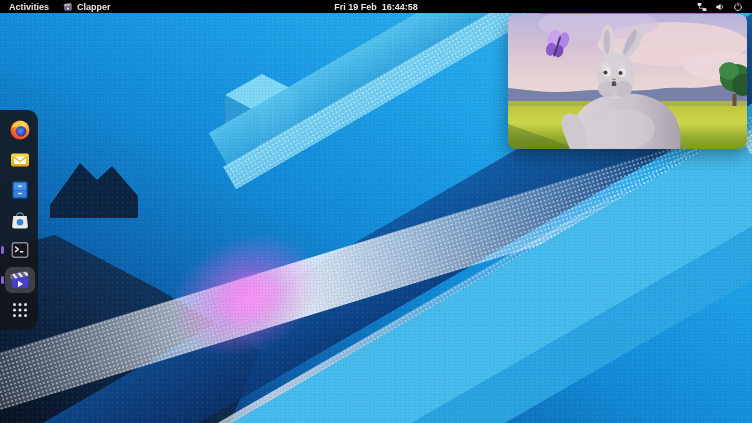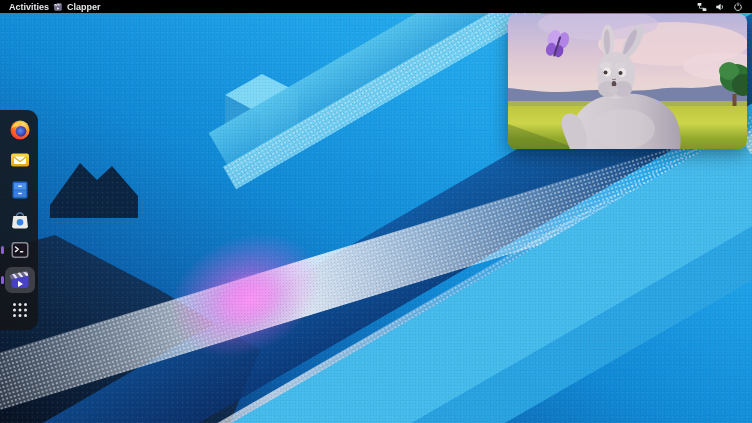--- a/index.html
+++ b/index.html
@@ -50,21 +50,21 @@
               background-image:radial-gradient(rgba(255,255,255,.22) .7px, transparent 1.1px);
               background-size:5px 5px; }
   .noise { position:absolute; inset:0; opacity:.22; pointer-events:none;
            background-image:radial-gradient(rgba(3,40,92,.5) .6px, transparent 1px);
            background-size:3px 3px; }
 
   
   .topbar { position:absolute; left:0; top:0; width:752px; height:13px; background:#000;
             display:flex; align-items:center; color:#e8e8e8; font-size:9px; font-weight:bold;
             z-index:50; }
-  .tb-left { display:flex; align-items:center; gap:4px; padding-left:9px; }
+  .tb-left { display:flex; align-items:center; gap:14px; padding-left:9px; }
   .tb-app { display:flex; align-items:flex-end; gap:4px; }
   .tb-clock { position:absolute; left:0; right:0; text-align:center; white-space:pre; }
   .tb-right { margin-left:auto; display:flex; align-items:center; gap:8px; padding-right:9px; z-index:2; }
   .tb-btn { cursor:default; }
 
   
   .dock { position:absolute; left:0; top:110px; width:38px; padding:7px 0 7px 2px;
           background:rgba(20,20,24,.85); border-radius:0 11px 11px 0; z-index:40;
           display:flex; flex-direction:column; gap:4px; }
   .dock-item { position:relative; width:30px; height:26px; margin:0 auto;
@@ -123,20 +123,21 @@
           <rect x="2.5" y="4" width="17" height="15" rx="3.2" fill="#6f6c8a"></rect>
           <g transform="rotate(-10 8 7)">
             <rect x="1.5" y="4.2" width="17" height="4.6" rx="1.6" fill="#8d8aa0"></rect>
             <path d="M4 4.2 l2.4 4.6 h2.4 L6.4 4.2Z M9.6 4.2 l2.4 4.6 h2.4 l-2.4-4.6Z" fill="#e8e8f2"></path>
           </g>
           <path d="M9.2 11.5 l4.6 2.9 -4.6 2.9 Z" fill="#fff"></path>
         </svg>
         <span>Clapper</span>
       </span>
     </div>
+    <span class="tb-clock">Fri 19 Feb  16:44:58</span>
     <div class="tb-right">
       <svg width="10" height="10" viewBox="0 0 16 16">
         <rect x="1" y="1.5" width="6" height="4.5" rx="0.8" fill="#e6e6e6"></rect>
         <rect x="9" y="10" width="6" height="4.5" rx="0.8" fill="#e6e6e6"></rect>
         <path d="M4 6 v4 h8 M12 10 v0" stroke="#e6e6e6" stroke-width="1.2" fill="none"></path>
       </svg>
       <svg width="10" height="10" viewBox="0 0 16 16">
         <path d="M2 6 v4 h2.8 L9 13.2 V2.8 L4.8 6 Z" fill="#e6e6e6"></path>
         <path d="M11 5.2 a3.6 3.6 0 0 1 0 5.6" stroke="#e6e6e6" stroke-width="1.3" fill="none" stroke-linecap="round"></path>
       </svg>

